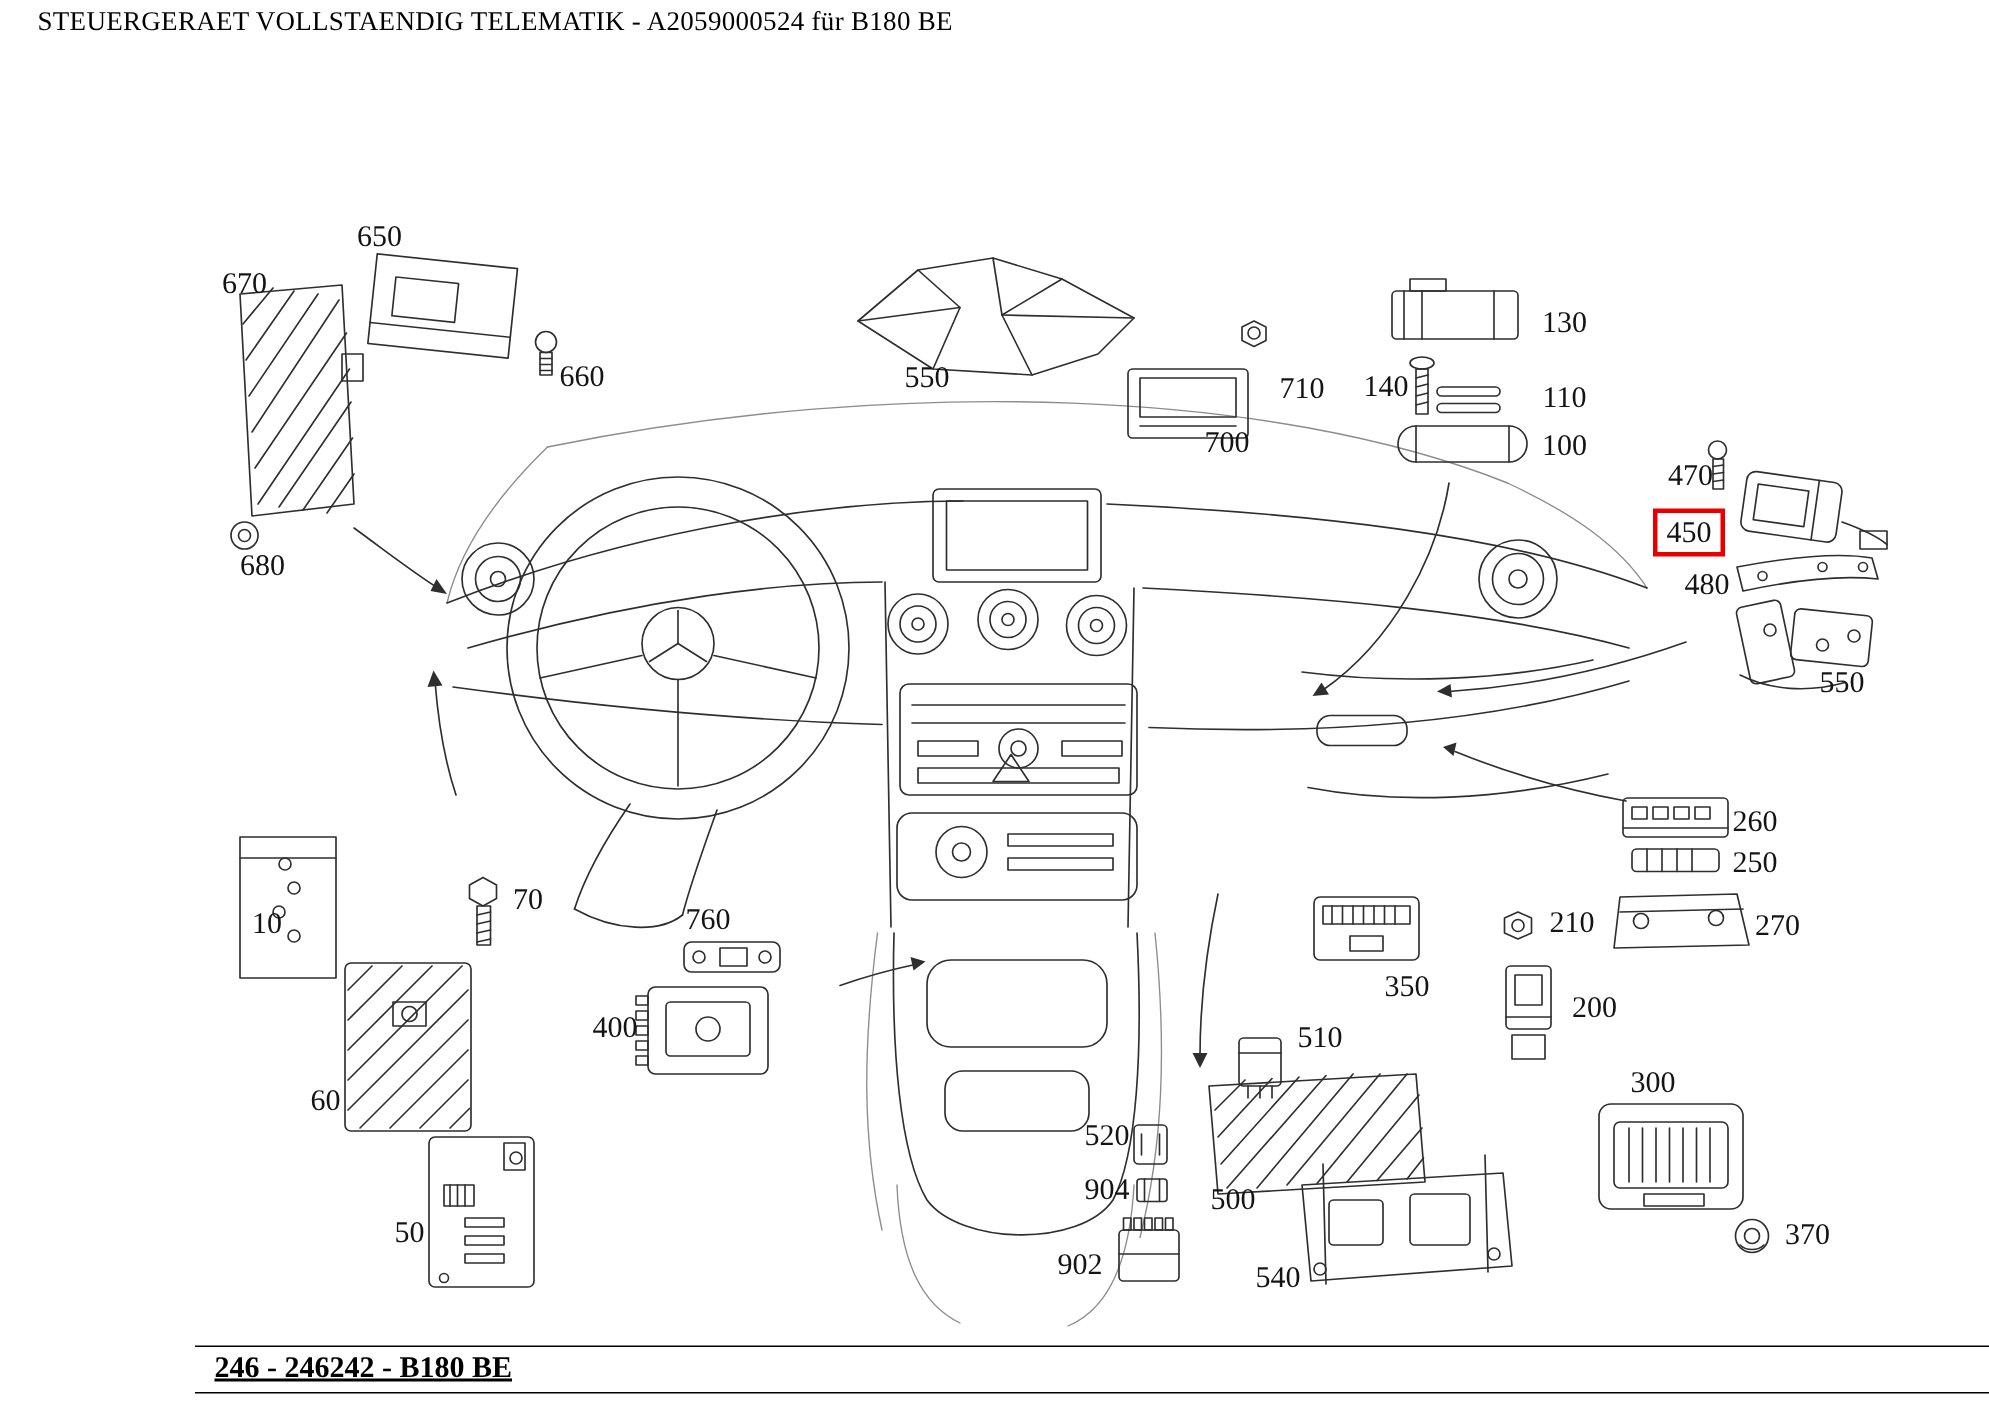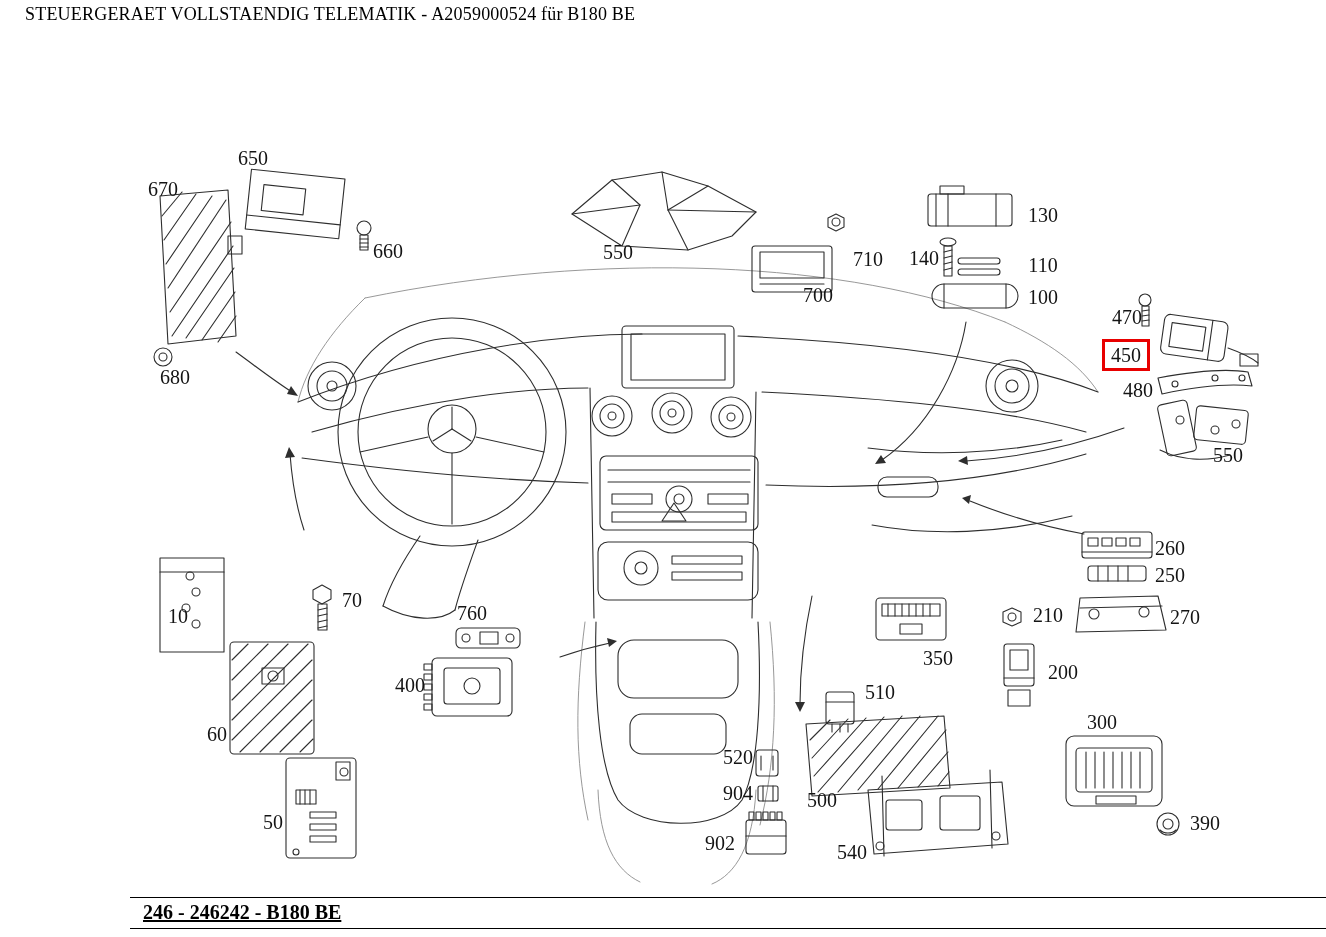--- a/index.html
+++ b/index.html
@@ -455,21 +455,21 @@
       <div class="part-label" style="left: 1048px; top: 615px;">210</div>
       <div class="part-label" style="left: 1063px; top: 672px;">200</div>
       <div class="part-label" style="left: 938px; top: 658px;">350</div>
       <div class="part-label" style="left: 880px; top: 692px;">510</div>
       <div class="part-label" style="left: 822px; top: 800px;">500</div>
       <div class="part-label" style="left: 738px; top: 757px;">520</div>
       <div class="part-label" style="left: 738px; top: 793px;">904</div>
       <div class="part-label" style="left: 720px; top: 843px;">902</div>
       <div class="part-label" style="left: 852px; top: 852px;">540</div>
       <div class="part-label" style="left: 1102px; top: 722px;">300</div>
-      <div class="part-label" style="left: 1205px; top: 823px;">390</div>
+      <div class="part-label" style="left: 1205px; top: 823px;">370</div>
       <div class="part-label" style="left: 352px; top: 600px;">70</div>
       <div class="part-label" style="left: 472px; top: 613px;">760</div>
       <div class="part-label" style="left: 410px; top: 685px;">400</div>
       <div class="part-label" style="left: 146px; top: 616px; margin-left: 32px;">10</div>
       <div class="part-label" style="left: 217px; top: 734px;">60</div>
       <div class="part-label" style="left: 273px; top: 822px;">50</div>
     </div>
 </div>
 
 <div class="footer-rule top"></div>

